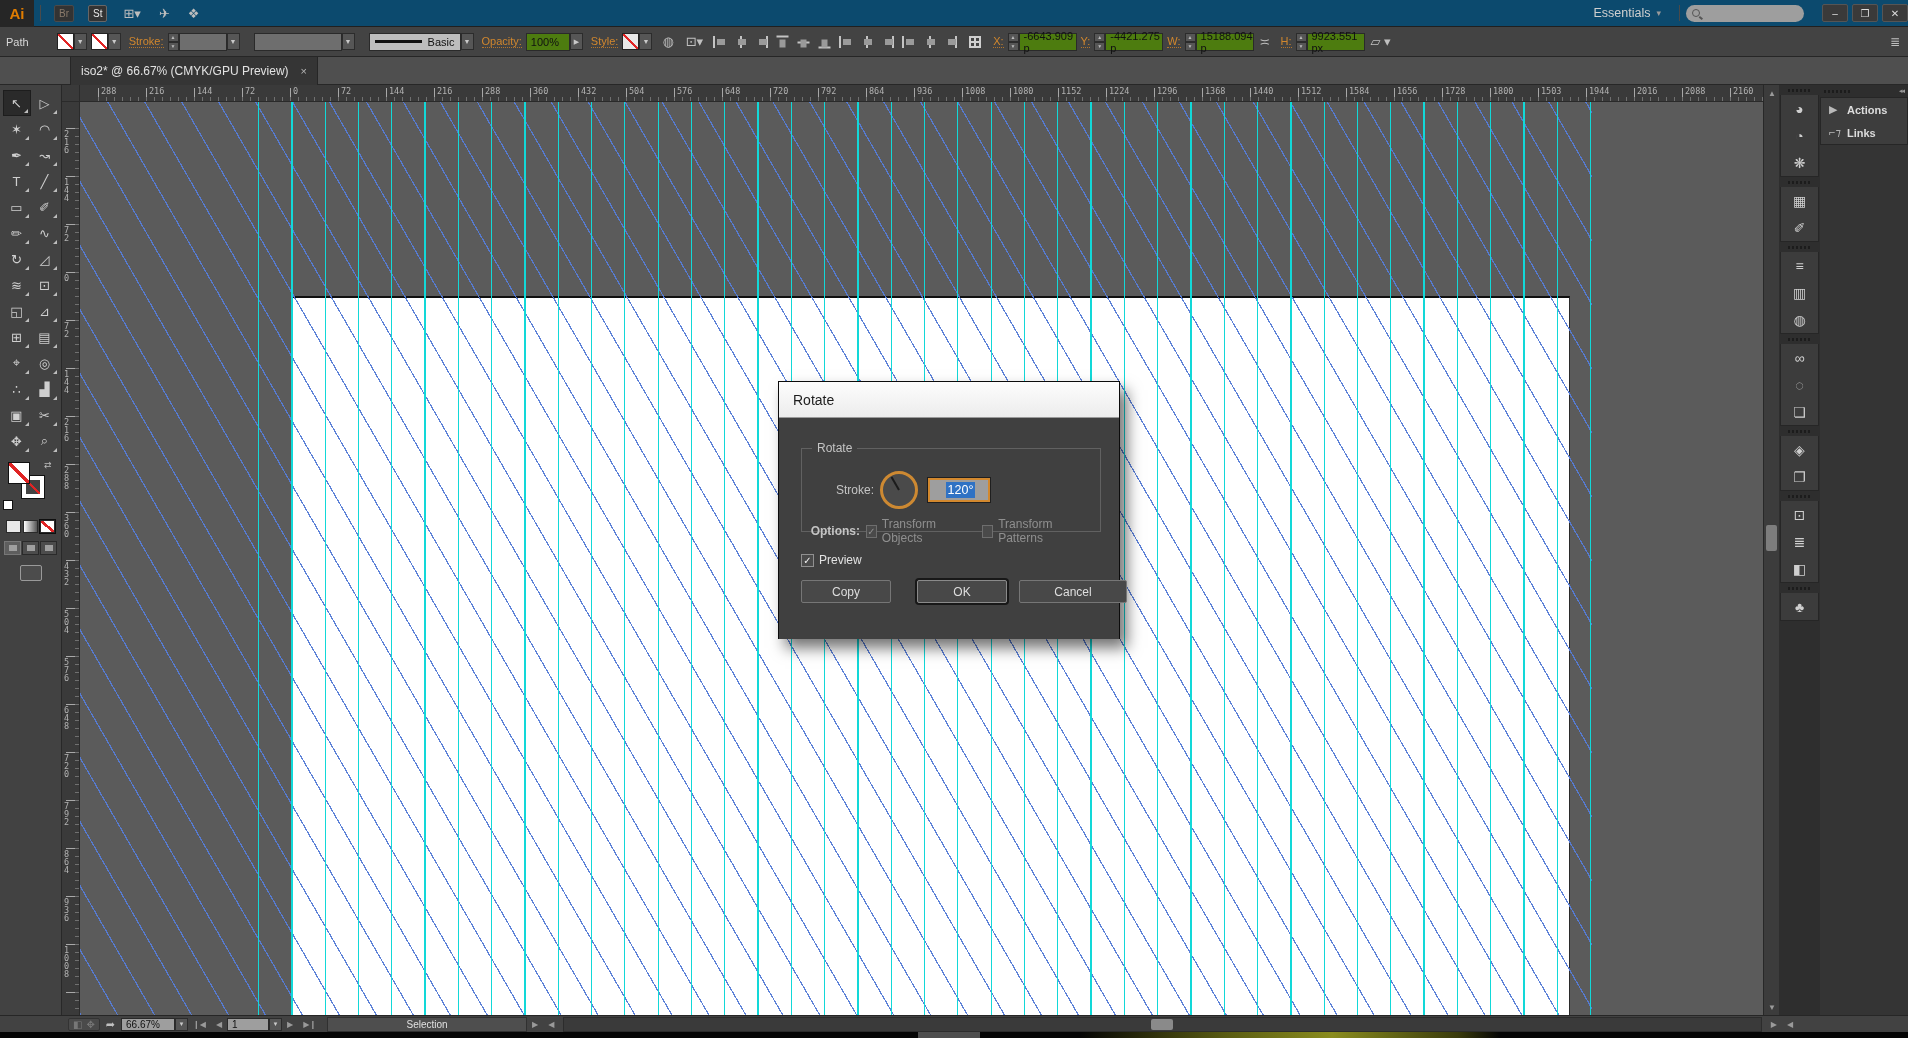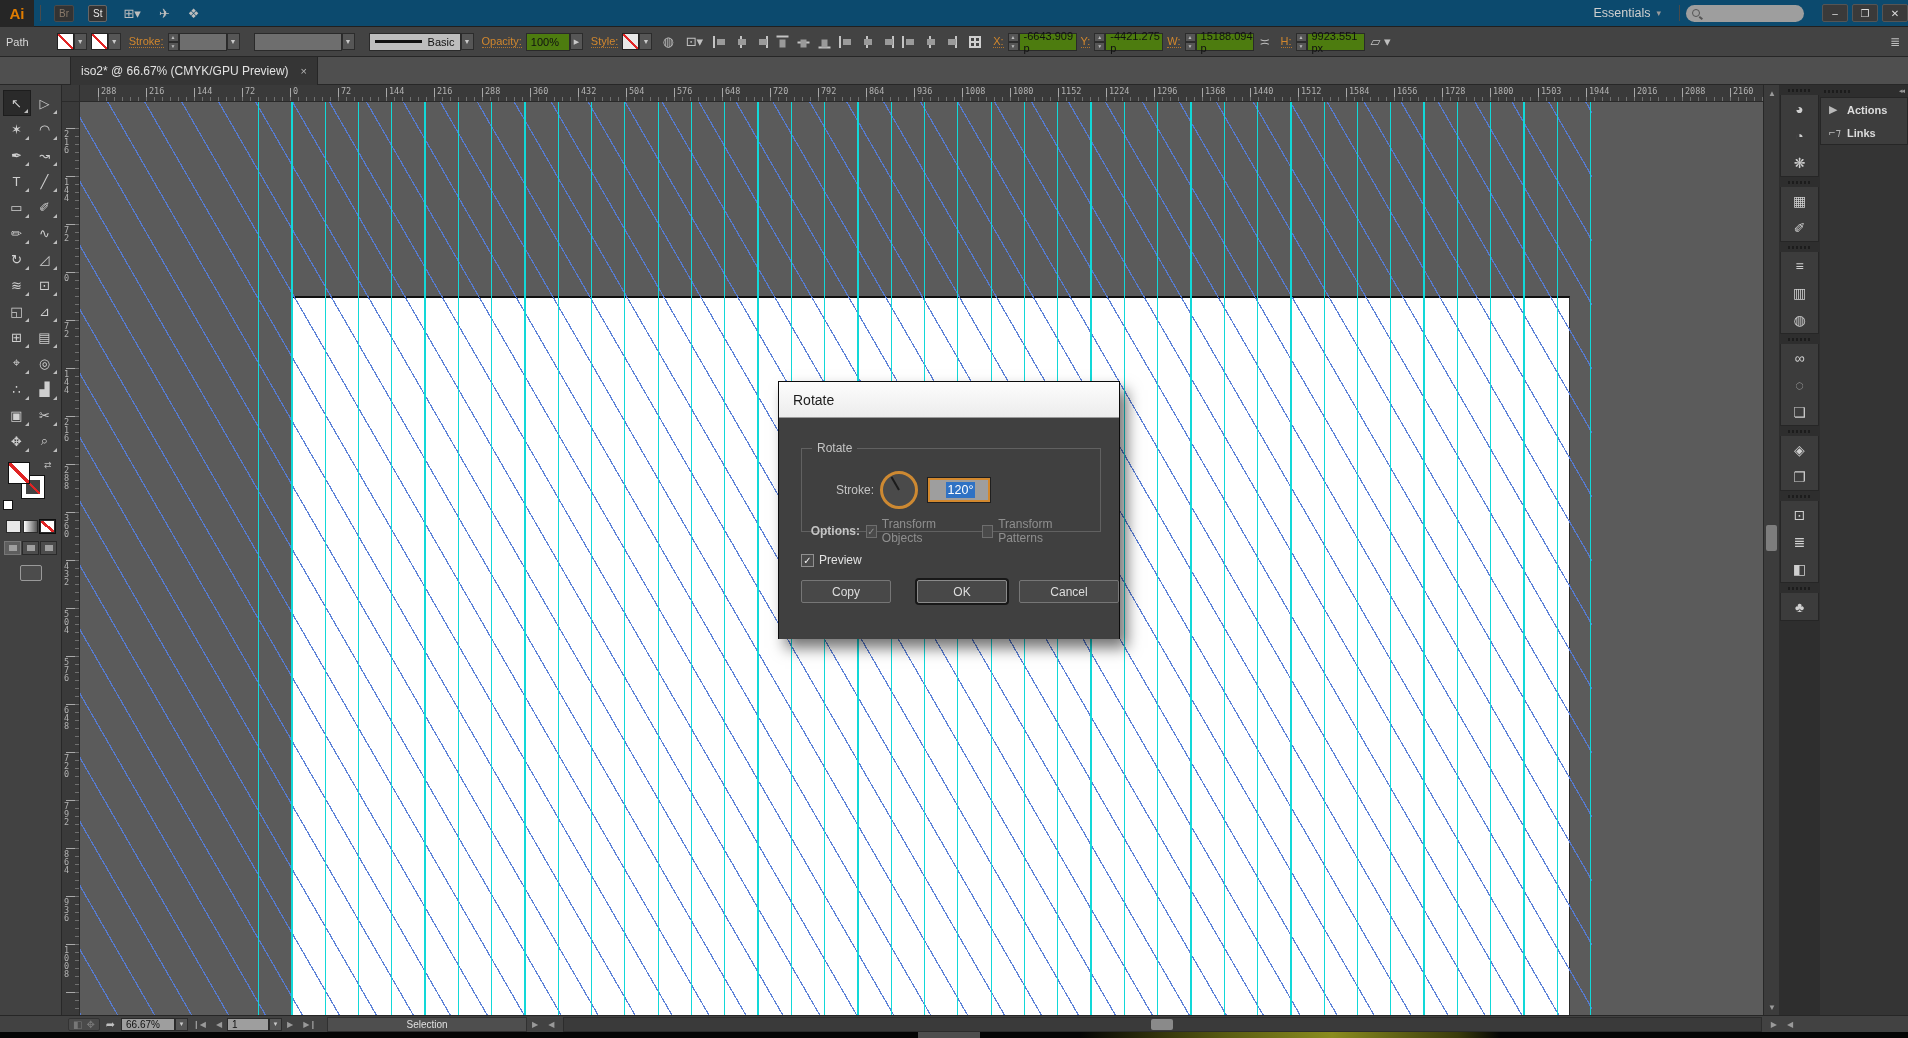--- a/index.html
+++ b/index.html
@@ -154,21 +154,21 @@
   .options-label { width:76px; text-align:right; color:#c4c4c4; padding-right:6px; font-weight:bold; }
   .cb { width:13px; height:13px; border:1px solid #6e6e6e; background:#4a4a4a; display:flex; align-items:center; justify-content:center; font-size:10px; margin-right:5px; }
   .cb.dim { color:#8f8f8f; }
   .cb.lit { color:#f2f2f2; border-color:#909090; }
   .opt-label { color:#8f8f8f; margin-right:22px; }
   .preview-row { position:absolute; left:22px; top:135px; display:flex; align-items:center; color:#e2e2e2; }
   .dlg-buttons { position:absolute; left:0; top:162px; width:100%; height:26px;text-align:center; }
   .dlg-btn { position:absolute; height:23px; background:#484848; border:1px solid #767676; border-radius:2px; color:#dedede; display:flex; align-items:center; justify-content:center; font-size:12px; }
   .dlg-btn.copy { left:22px; width:90px; }
   .dlg-btn.ok { left:138px; width:90px; box-shadow:0 0 0 2px #181818; border-color:#8a8a8a; }
-  .dlg-btn.cancel { left:240px; width:100px; }
+  .dlg-btn.cancel { left:240px; width:108px; }
 </style>
 </head>
 <body>
 
 <div id="app">
 
   <div class="titlebar">
     <div class="ai-logo">Ai</div>
     <div class="mb-sep"></div>
     <span class="mb-badge">Br</span>

